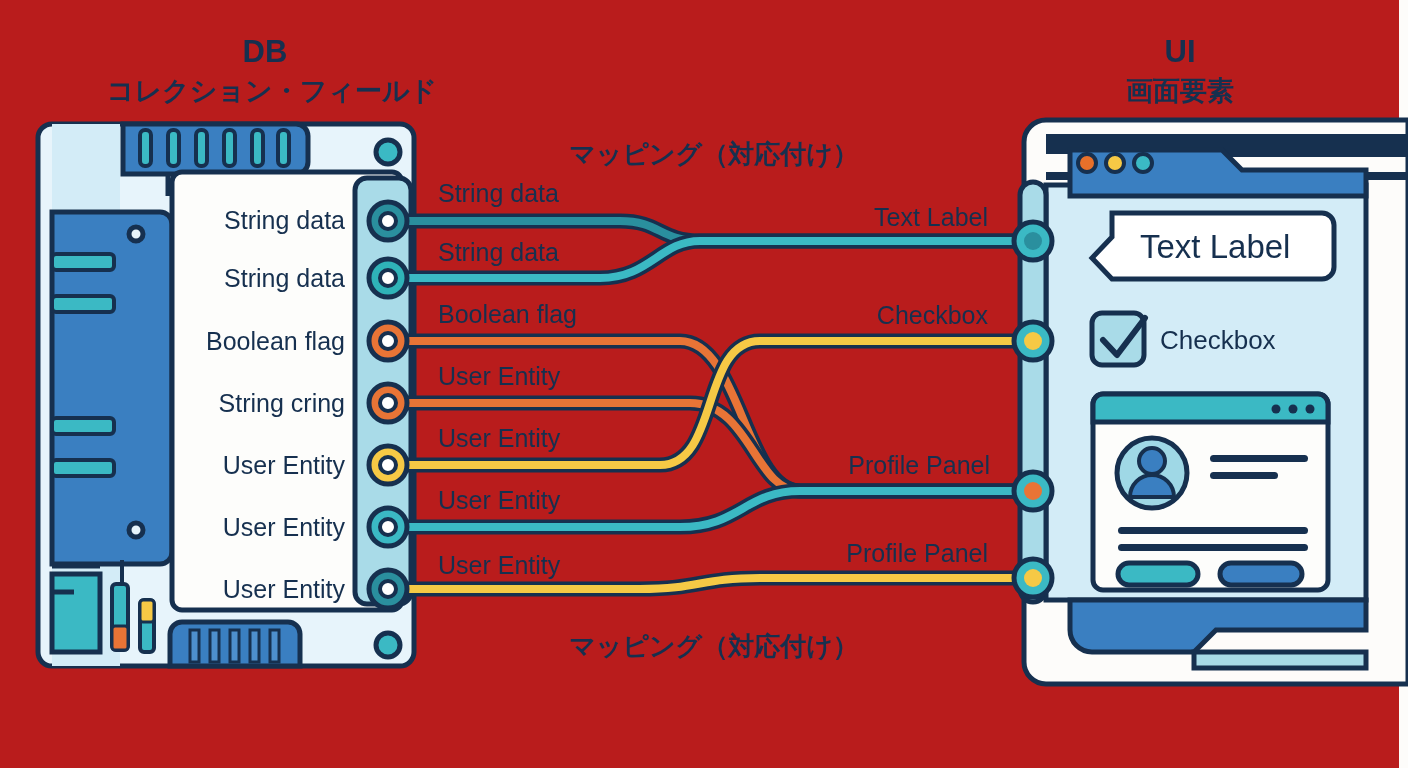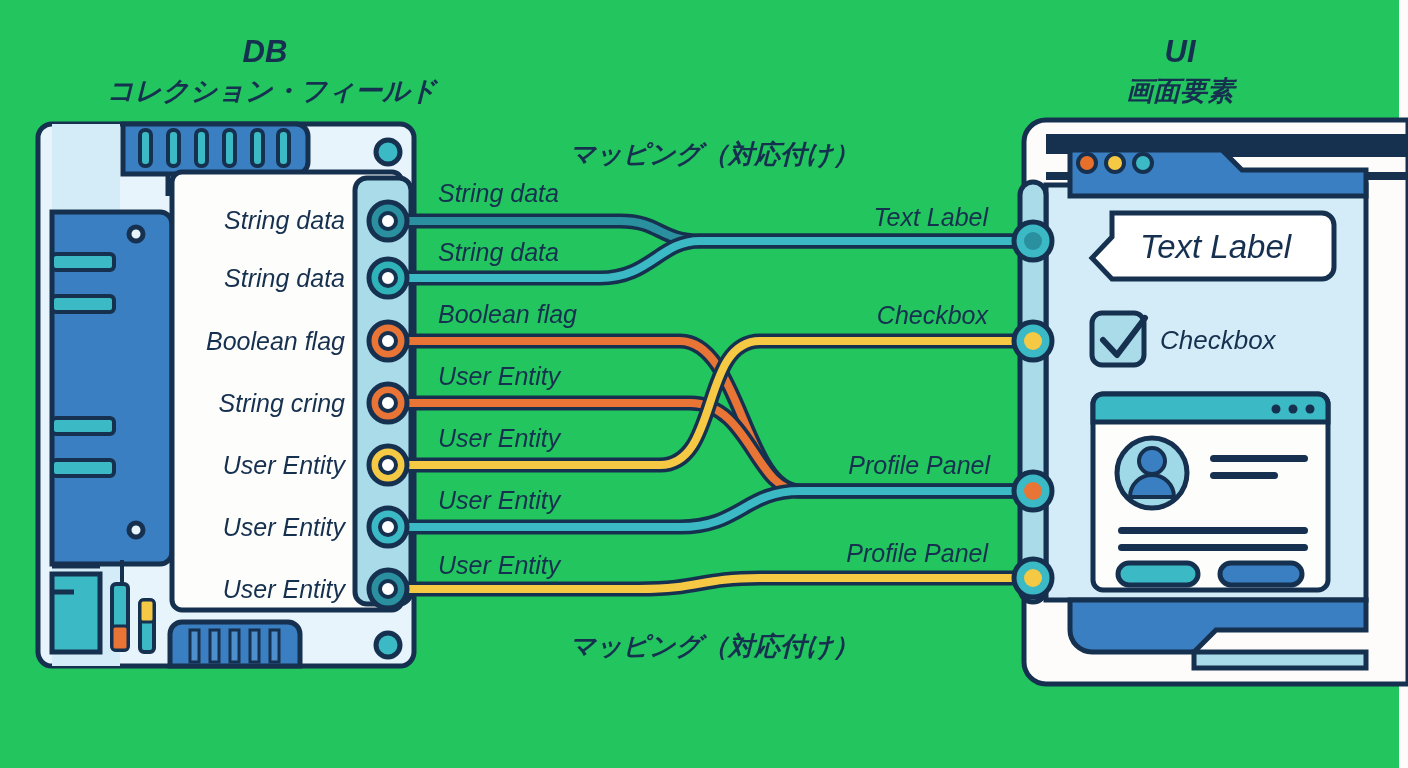--- a/index.html
+++ b/index.html
@@ -1,18 +1,18 @@
 <!DOCTYPE html>
 <html><head>
 <meta charset="utf-8">
 <style>
   html,body{margin:0;padding:0;background:#fdfcfa;}
   body{width:1408px;height:768px;overflow:hidden;
        font-family:"Liberation Sans","DejaVu Sans",sans-serif;}
-  #stage{position:relative;width:1399px;height:768px;background:#22c55e;font-style:italic;}
+  #stage{position:relative;width:1399px;height:768px;background:#b91c1c;}
   svg#scene{position:absolute;left:0;top:0;width:1408px;height:768px;}
   .ttl1{font-size:31px;font-weight:bold;fill:#16304f;}
   .ttl2{font-size:27px;font-weight:bold;fill:#16304f;}
   .jp{font-size:26px;font-weight:bold;fill:#16304f;}
   .fld{font-size:25px;fill:#16304f;}
   .wlab{font-size:25px;fill:#16304f;}
   .rlab{font-size:25px;fill:#16304f;}
   .uitxt{font-size:33px;fill:#16304f;}
   .uitxt2{font-size:26px;fill:#16304f;}
   .stroke{stroke:#16304f;}

